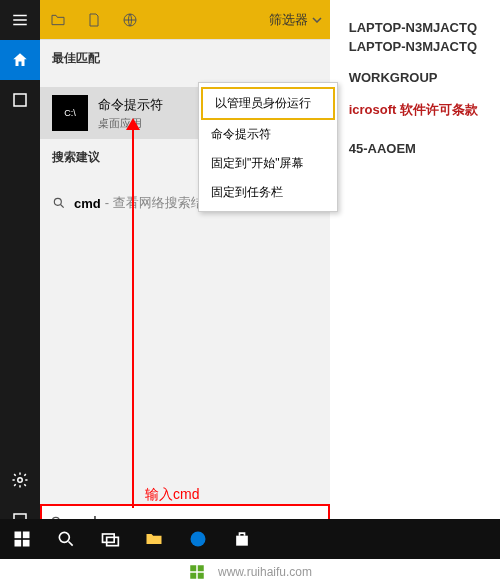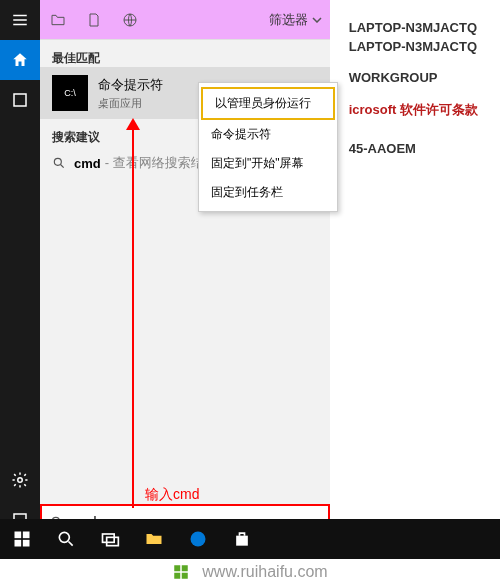--- a/index.html
+++ b/index.html
@@ -12,27 +12,27 @@
     .right-link { color: #b91c1c; }
     
     .sidebar { position: absolute; left: 0; top: 0; width: 40px; height: 540px; background: #1a1a1a; display: flex; flex-direction: column; }
     .sidebar-top { display: flex; flex-direction: column; }
     .sidebar-bottom { margin-top: auto; display: flex; flex-direction: column; }
     .sidebar-icon { width: 40px; height: 40px; display: flex; align-items: center; justify-content: center; color: #fff; cursor: pointer; }
     .sidebar-icon.active { background: #0078d7; }
     .sidebar-icon svg { width: 18px; height: 18px; fill: #fff; }
     
     .search-panel { position: absolute; left: 40px; top: 0; width: 290px; height: 540px; background: #f2f2f2; }
-    .panel-header { height: 40px; background: #f0abfc; border-bottom: 1px solid #e0e0e0; display: flex; align-items: center; padding: 0 8px; }
+    .panel-header { height: 40px; background: #eab308; border-bottom: 1px solid #e0e0e0; display: flex; align-items: center; padding: 0 8px; }
     .header-icons { display: flex; gap: 16px; }
     .header-icon { width: 20px; height: 20px; cursor: pointer; display: flex; align-items: center; justify-content: center; }
     .header-icon svg { width: 16px; height: 16px; fill: #555; stroke: #555; }
     .filter-text { margin-left: auto; font-size: 13px; color: #333; display: flex; align-items: center; gap: 4px; cursor: pointer; }
     
-    .section-label { font-size: 12px; color: #333; font-weight: bold; padding: 10px 12px 0; }
+    .section-label { font-size: 12px; color: #333; font-weight: bold; padding: 10px 12px 20px; }
     
     .result-item { display: flex; align-items: center; padding: 8px 12px; background: #fff; cursor: pointer; }
     .result-item.selected { background: #dcdcdc; }
     .result-icon { width: 36px; height: 36px; background: #000; color: #fff; display: flex; align-items: center; justify-content: center; font-size: 9px; margin-right: 10px; }
     .result-text { flex: 1; }
     .result-title { font-size: 13px; color: #000; }
     .result-sub { font-size: 11px; color: #666; margin-top: 2px; }
     
     .suggest-item { display: flex; align-items: center; padding: 8px 12px; cursor: pointer; font-size: 13px; }
     .suggest-item svg { width: 14px; height: 14px; margin-right: 8px; fill: none; stroke: #555; stroke-width: 2; }
@@ -210,14 +210,14 @@
   </div>
 </div>
 
 <div class="watermark">
   <svg class="wm-logo" viewBox="0 0 24 24">
       <rect x="3" y="3" width="8" height="8" fill="#5ba825"></rect>
       <rect x="13" y="3" width="8" height="8" fill="#5ba825"></rect>
       <rect x="3" y="13" width="8" height="8" fill="#5ba825"></rect>
       <rect x="13" y="13" width="8" height="8" fill="#5ba825"></rect>
     </svg>
-  <span style="color:#999;font-size:16px;margin-left:6px">www.ruihaifu.com</span>
+  <span style="color:#999;font-size:12px;margin-left:6px">www.ruihaifu.com</span>
 </div>
 
 </body></html>

